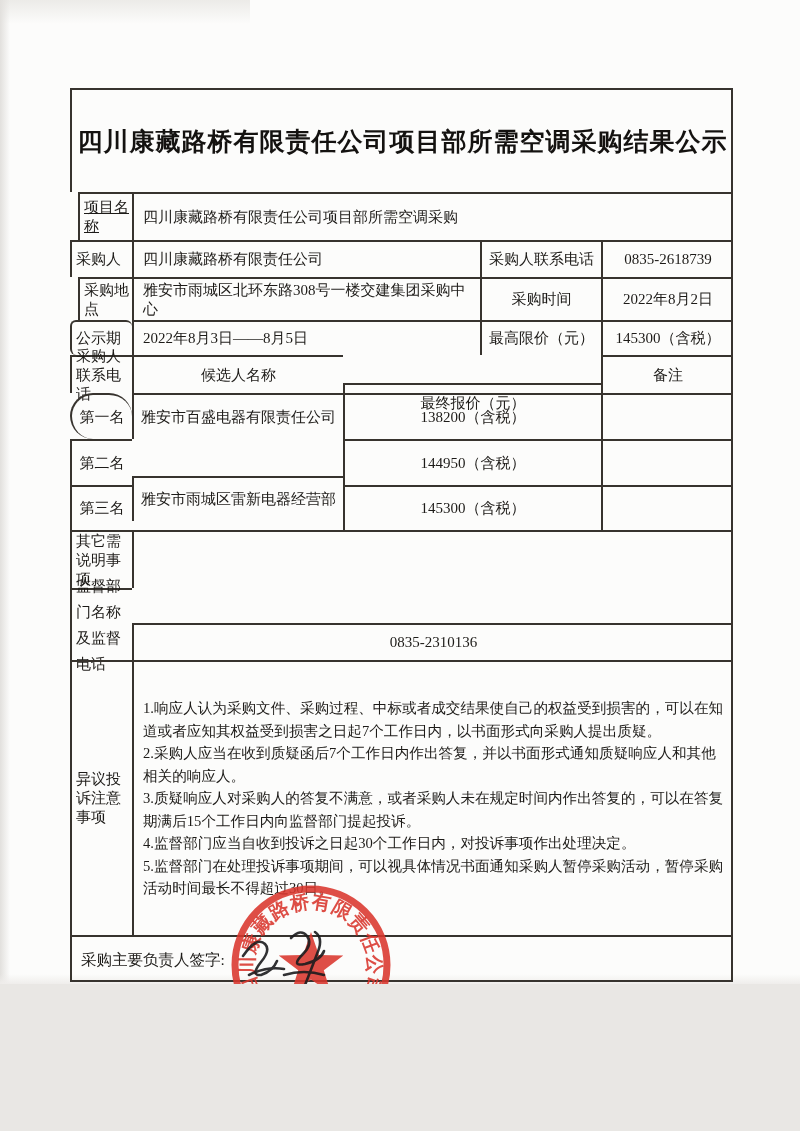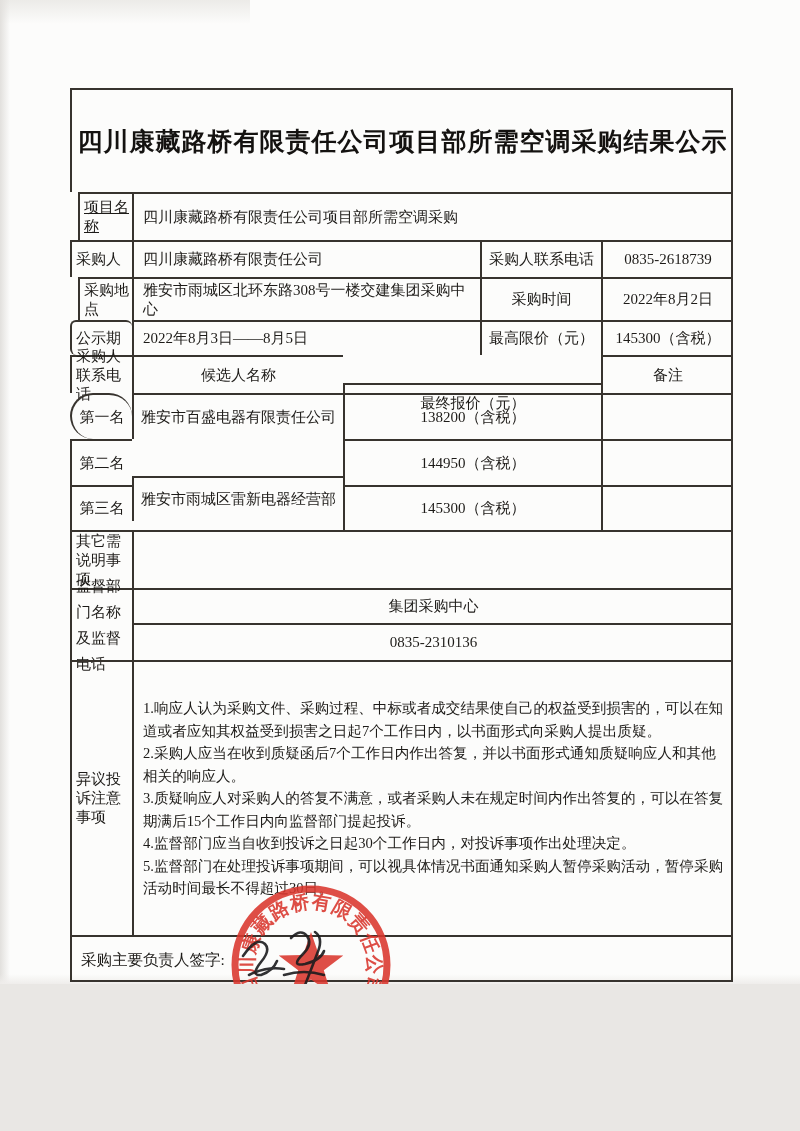--- a/index.html
+++ b/index.html
@@ -87,21 +87,20 @@
 
     <div class="c ct" style="left:0;top:397px;width:62px;height:45px;">第三名</div>
     <div class="c ct" style="left:62px;top:388px;width:211px;height:45px;">雅安市雨城区雷新电器经营部</div>
     <div class="c ct" style="left:273px;top:397px;width:258px;height:45px;">145300（含税）</div>
     <div class="c ct" style="left:531px;top:397px;width:132px;height:45px;"></div>
 
     <div class="c lab" style="left:0;top:442px;width:62px;height:58px;">其它需说明事项</div>
     <div class="c pl" style="left:62px;top:442px;width:601px;height:58px;"></div>
 
     <div class="c lab sup4" style="left:0;top:500px;width:62px;height:72px;">监督部门名称及监督电话</div>
-    <div class="c ct" style="left:62px;top:500px;width:601px;height:35px;">集团采购中心</div>
     <div class="c ct" style="left:62px;top:535px;width:601px;height:37px;">0835-2310136</div>
 
     <div class="c lab" style="left:0;top:572px;width:62px;height:275px;">异议投诉注意事项</div>
     <div class="c" style="left:62px;top:572px;width:601px;height:275px;">
       <div class="obj-wrap">
         <div>1.响应人认为采购文件、采购过程、中标或者成交结果使自己的权益受到损害的，可以在知道或者应知其权益受到损害之日起7个工作日内，以书面形式向采购人提出质疑。</div>
         <div>2.采购人应当在收到质疑函后7个工作日内作出答复，并以书面形式通知质疑响应人和其他相关的响应人。</div>
         <div>3.质疑响应人对采购人的答复不满意，或者采购人未在规定时间内作出答复的，可以在答复期满后15个工作日内向监督部门提起投诉。</div>
         <div>4.监督部门应当自收到投诉之日起30个工作日内，对投诉事项作出处理决定。</div>
         <div>5.监督部门在处理投诉事项期间，可以视具体情况书面通知采购人暂停采购活动，暂停采购活动时间最长不得超过30日。</div>

